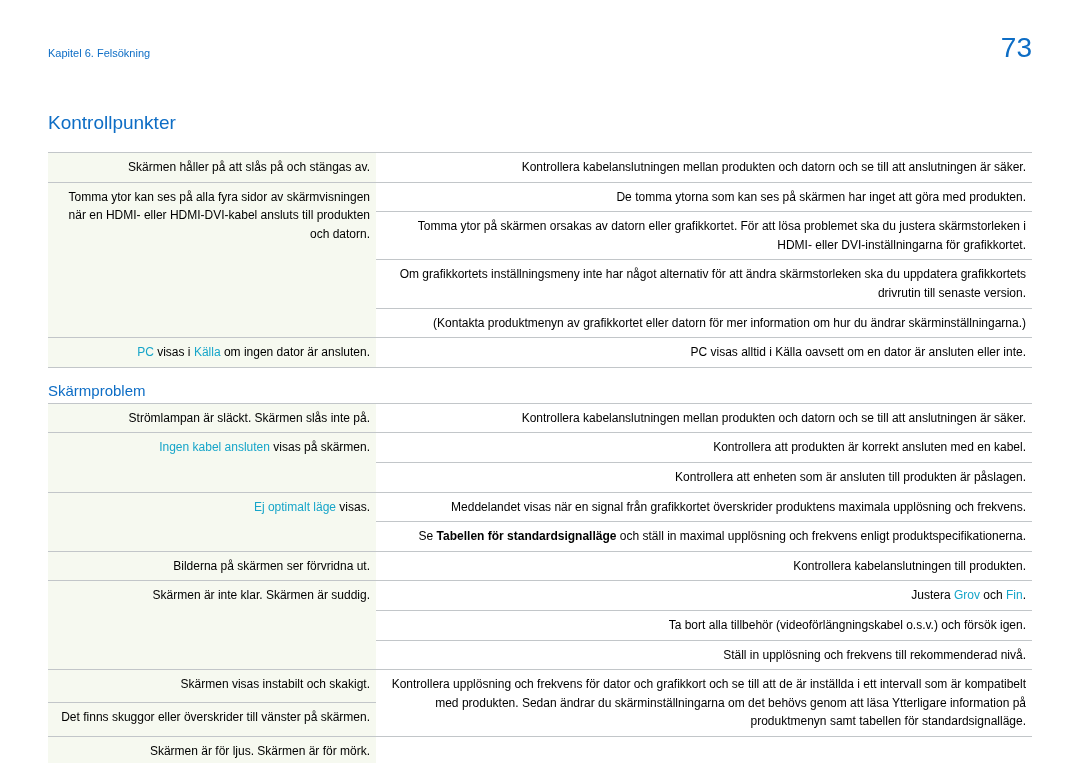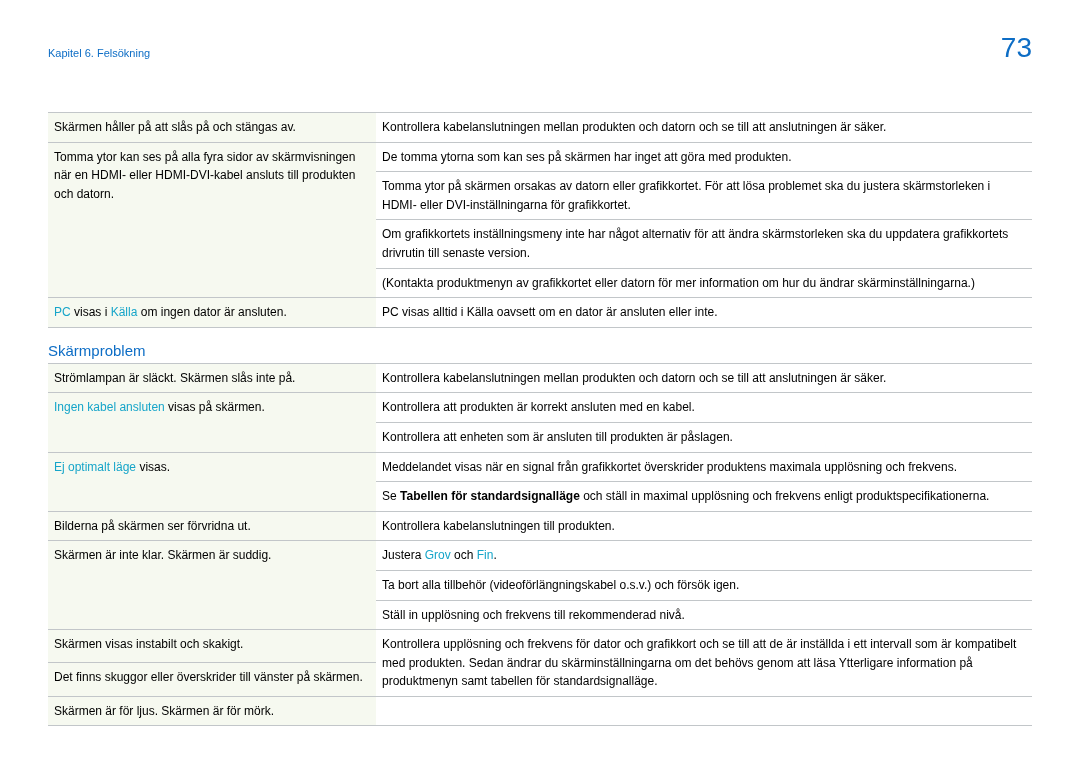--- a/index.html
+++ b/index.html
@@ -45,20 +45,21 @@
   table {
     width: 100%;
     border-collapse: collapse;
     font-size: 12px;
     line-height: 1.55;
   }
   td {
     padding: 5px 6px 5px 6px;
     vertical-align: top;
     border-bottom: 1px solid #c2c6c9;
+    text-align: right;
   }
   tr.first-row td { border-top: 1px solid #c2c6c9; }
   td.left {
     width: 328px;
     background: #f6f9f0;
   }
   td.right {
     background: #fff;
   }
   .accent { color: #16a5c9; }
@@ -66,20 +67,21 @@
 </head>
 <body>
 
 <div class="page">
 
   <div class="header-row">
     <div class="chapter">Kapitel 6. Felsökning</div>
     <div class="page-num">73</div>
   </div>
 
+  <div class="h1">Kontrollpunkter</div>
 
 
   <table>
     <tbody>
         <tr class="first-row">
       <td class="left">Skärmen håller på att slås på och stängas av.</td>
       <td class="right">Kontrollera kabelanslutningen mellan produkten och datorn och se till att anslutningen är säker.</td>
     </tr>
     <tr>
       <td class="left" rowspan="4">Tomma ytor kan ses på alla fyra sidor av skärmvisningen när en HDMI- eller HDMI-DVI-kabel ansluts till produkten och datorn.</td>

